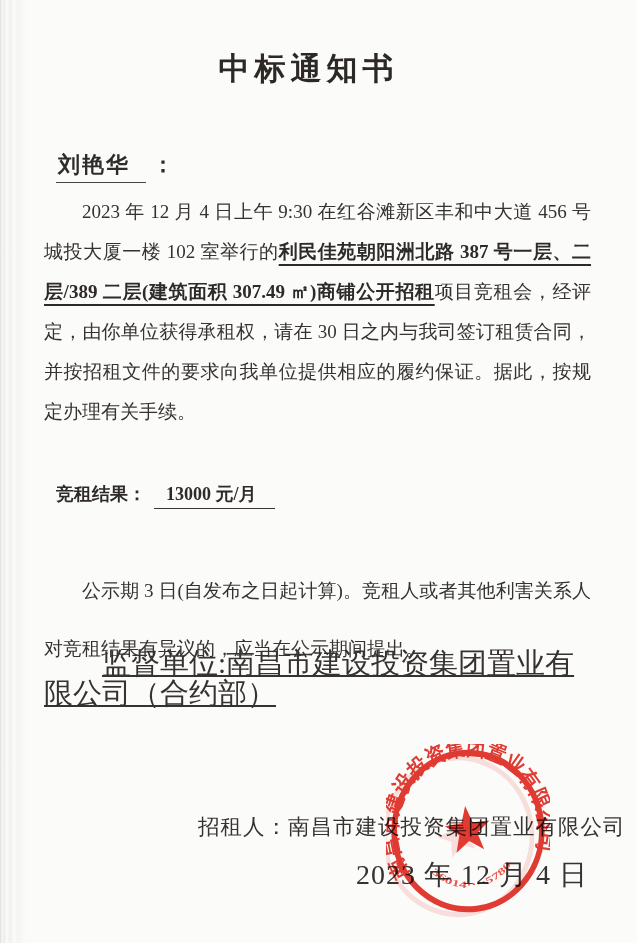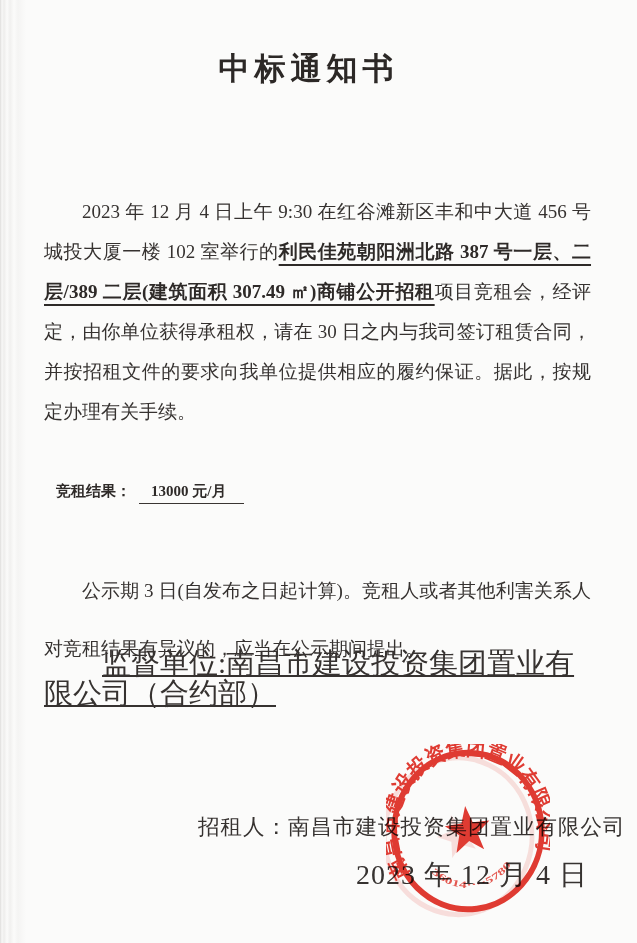--- a/index.html
+++ b/index.html
@@ -48,21 +48,21 @@
   .para1{top:192px;text-indent:2em;}
   .em-underline{
     font-weight:700;
     text-decoration:underline;
     text-decoration-thickness:1.5px;
     text-underline-offset:6px;
     color:#2e2a28;
   }
   .result{
     position:absolute;top:482px;left:56px;
-    font-size:15px;font-weight:700;color:#2e2a28;
+    font-size:18px;font-weight:700;color:#2e2a28;
   }
   .result .result-value{
     display:inline-block;
     border-bottom:1.8px solid #3a3532;
     padding:0 18px 2px 12px;
     margin-left:8px;
   }
   .para2{top:562px;text-indent:2em;line-height:58px;}
   .line{
     position:absolute;left:44px;right:40px;margin:0;
@@ -95,20 +95,23 @@
 </style>
 </head>
 <body>
 
 <div class="page">
 
   <div class="scan-edge"></div>
 
   <h1 class="title">中标通知书</h1>
 
+  <div class="salutation">
+    <span class="name">刘艳华</span><span class="colon">：</span>
+  </div>
 
   <p class="body para1">
     <span>2023 年 12 月 4 日上午 9:30 在红谷滩新区丰和中大道 456 号城投大厦一楼 102 室举行的</span><span class="em-underline">利民佳苑朝阳洲北路 387 号一层、二层/389 二层(建筑面积 307.49 ㎡)商铺公开招租</span><span>项目竞租会，经评定，由你单位获得承租权，请在 30 日之内与我司签订租赁合同，并按招租文件的要求向我单位提供相应的履约保证。据此，按规定办理有关手续。</span>
   </p>
 
   <div class="result">
     <span class="result-label">竞租结果：</span><span class="result-value">13000 元/月</span>
   </div>
 
   <p class="body para2">公示期 3 日(自发布之日起计算)。竞租人或者其他利害关系人对竞租结果有异议的，应当在公示期间提出。</p>

